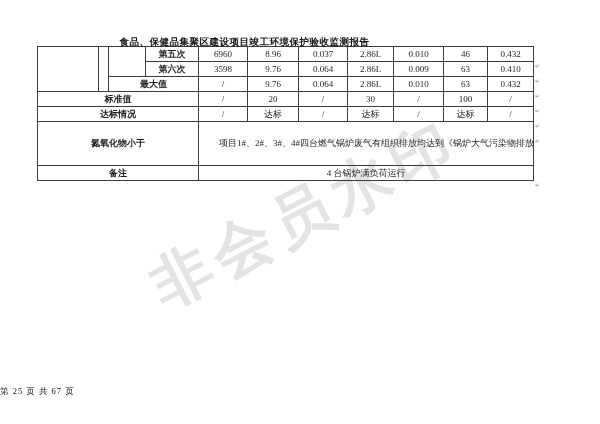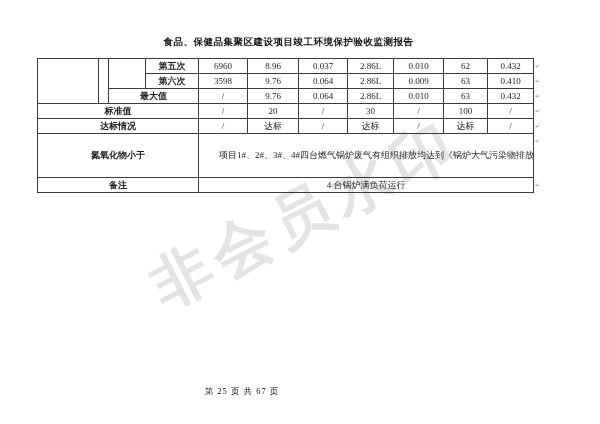--- a/index.html
+++ b/index.html
@@ -4,33 +4,33 @@
 <style>
   * { margin:0; padding:0; box-sizing:border-box; }
   html,body { width:600px; height:424px; background:#ffffff; overflow:hidden; }
   body { font-family:"Liberation Serif","DejaVu Serif",serif; color:#1e1e1e; position:relative; }
 
   .page { position:absolute; left:0; top:0; width:600px; height:424px; background:#ffffff; }
 
   .doc-title {
     position:absolute; top:36px; left:0; width:489px;
     text-align:center; font-size:9.5px; font-weight:bold; color:#111;
-    letter-spacing:0.5px; z-index:2;margin-left:44px;
+    letter-spacing:0.5px; z-index:2;
   }
 
   .watermark {
     position:absolute; left:305px; top:215px;
     transform:translate(-50%,-50%) rotate(-27deg);
     font-size:60px; font-weight:bold; color:#e3e3e3;
     letter-spacing:7px; white-space:nowrap; z-index:0;
     font-family:"Liberation Sans","DejaVu Sans",sans-serif;
   }
 
   table.report {
-    position:absolute; left:37px; top:58px; width:496px;
+    position:absolute; left:37px; top:46px; width:496px;
     border-collapse:collapse; table-layout:fixed; z-index:1;
     background:transparent;
   }
   table.report td {
     border:1px solid #3b3b3b;
     font-size:9px; text-align:center; vertical-align:middle;
     padding:0; line-height:13px; color:#1e1e1e;
     overflow:hidden; white-space:nowrap;
   }
   tr.data-row { height:15px; }
@@ -43,21 +43,21 @@
   td.eval-cell .eval-text { text-indent:20px; text-align:justify; }
 
   .row-mark {
     position:absolute; left:535px; width:10px;
     font-size:6px; color:#8e8ea0; z-index:1; line-height:6px;
     font-family:"DejaVu Sans",sans-serif;
   }
 
   .footer {
     position:absolute; top:386px; left:0; width:484px;
-    text-align:center; font-size:8.5px; color:#111; z-index:2;
+    text-align:left; font-size:8.5px; color:#111; z-index:2;
     letter-spacing:1px;
   }
 </style>
 </head>
 <body>
 
 <div class="page">
 
   <div class="doc-title">食品、保健品集聚区建设项目竣工环境保护验收监测报告</div>
 
@@ -82,21 +82,21 @@
         <tr class="data-row">
       <td rowspan="3"></td>
       <td rowspan="3"></td>
       <td rowspan="2"></td>
       <td class="label-cell">第五次</td>
       <td>6960</td>
       <td>8.96</td>
       <td>0.037</td>
       <td>2.86L</td>
       <td>0.010</td>
-      <td>62</td>
+      <td>46</td>
       <td>0.432</td>
     </tr>
 
     <tr class="data-row">
       <td class="label-cell">第六次</td>
       <td>3598</td>
       <td>9.76</td>
       <td>0.064</td>
       <td>2.86L</td>
       <td>0.009</td>

